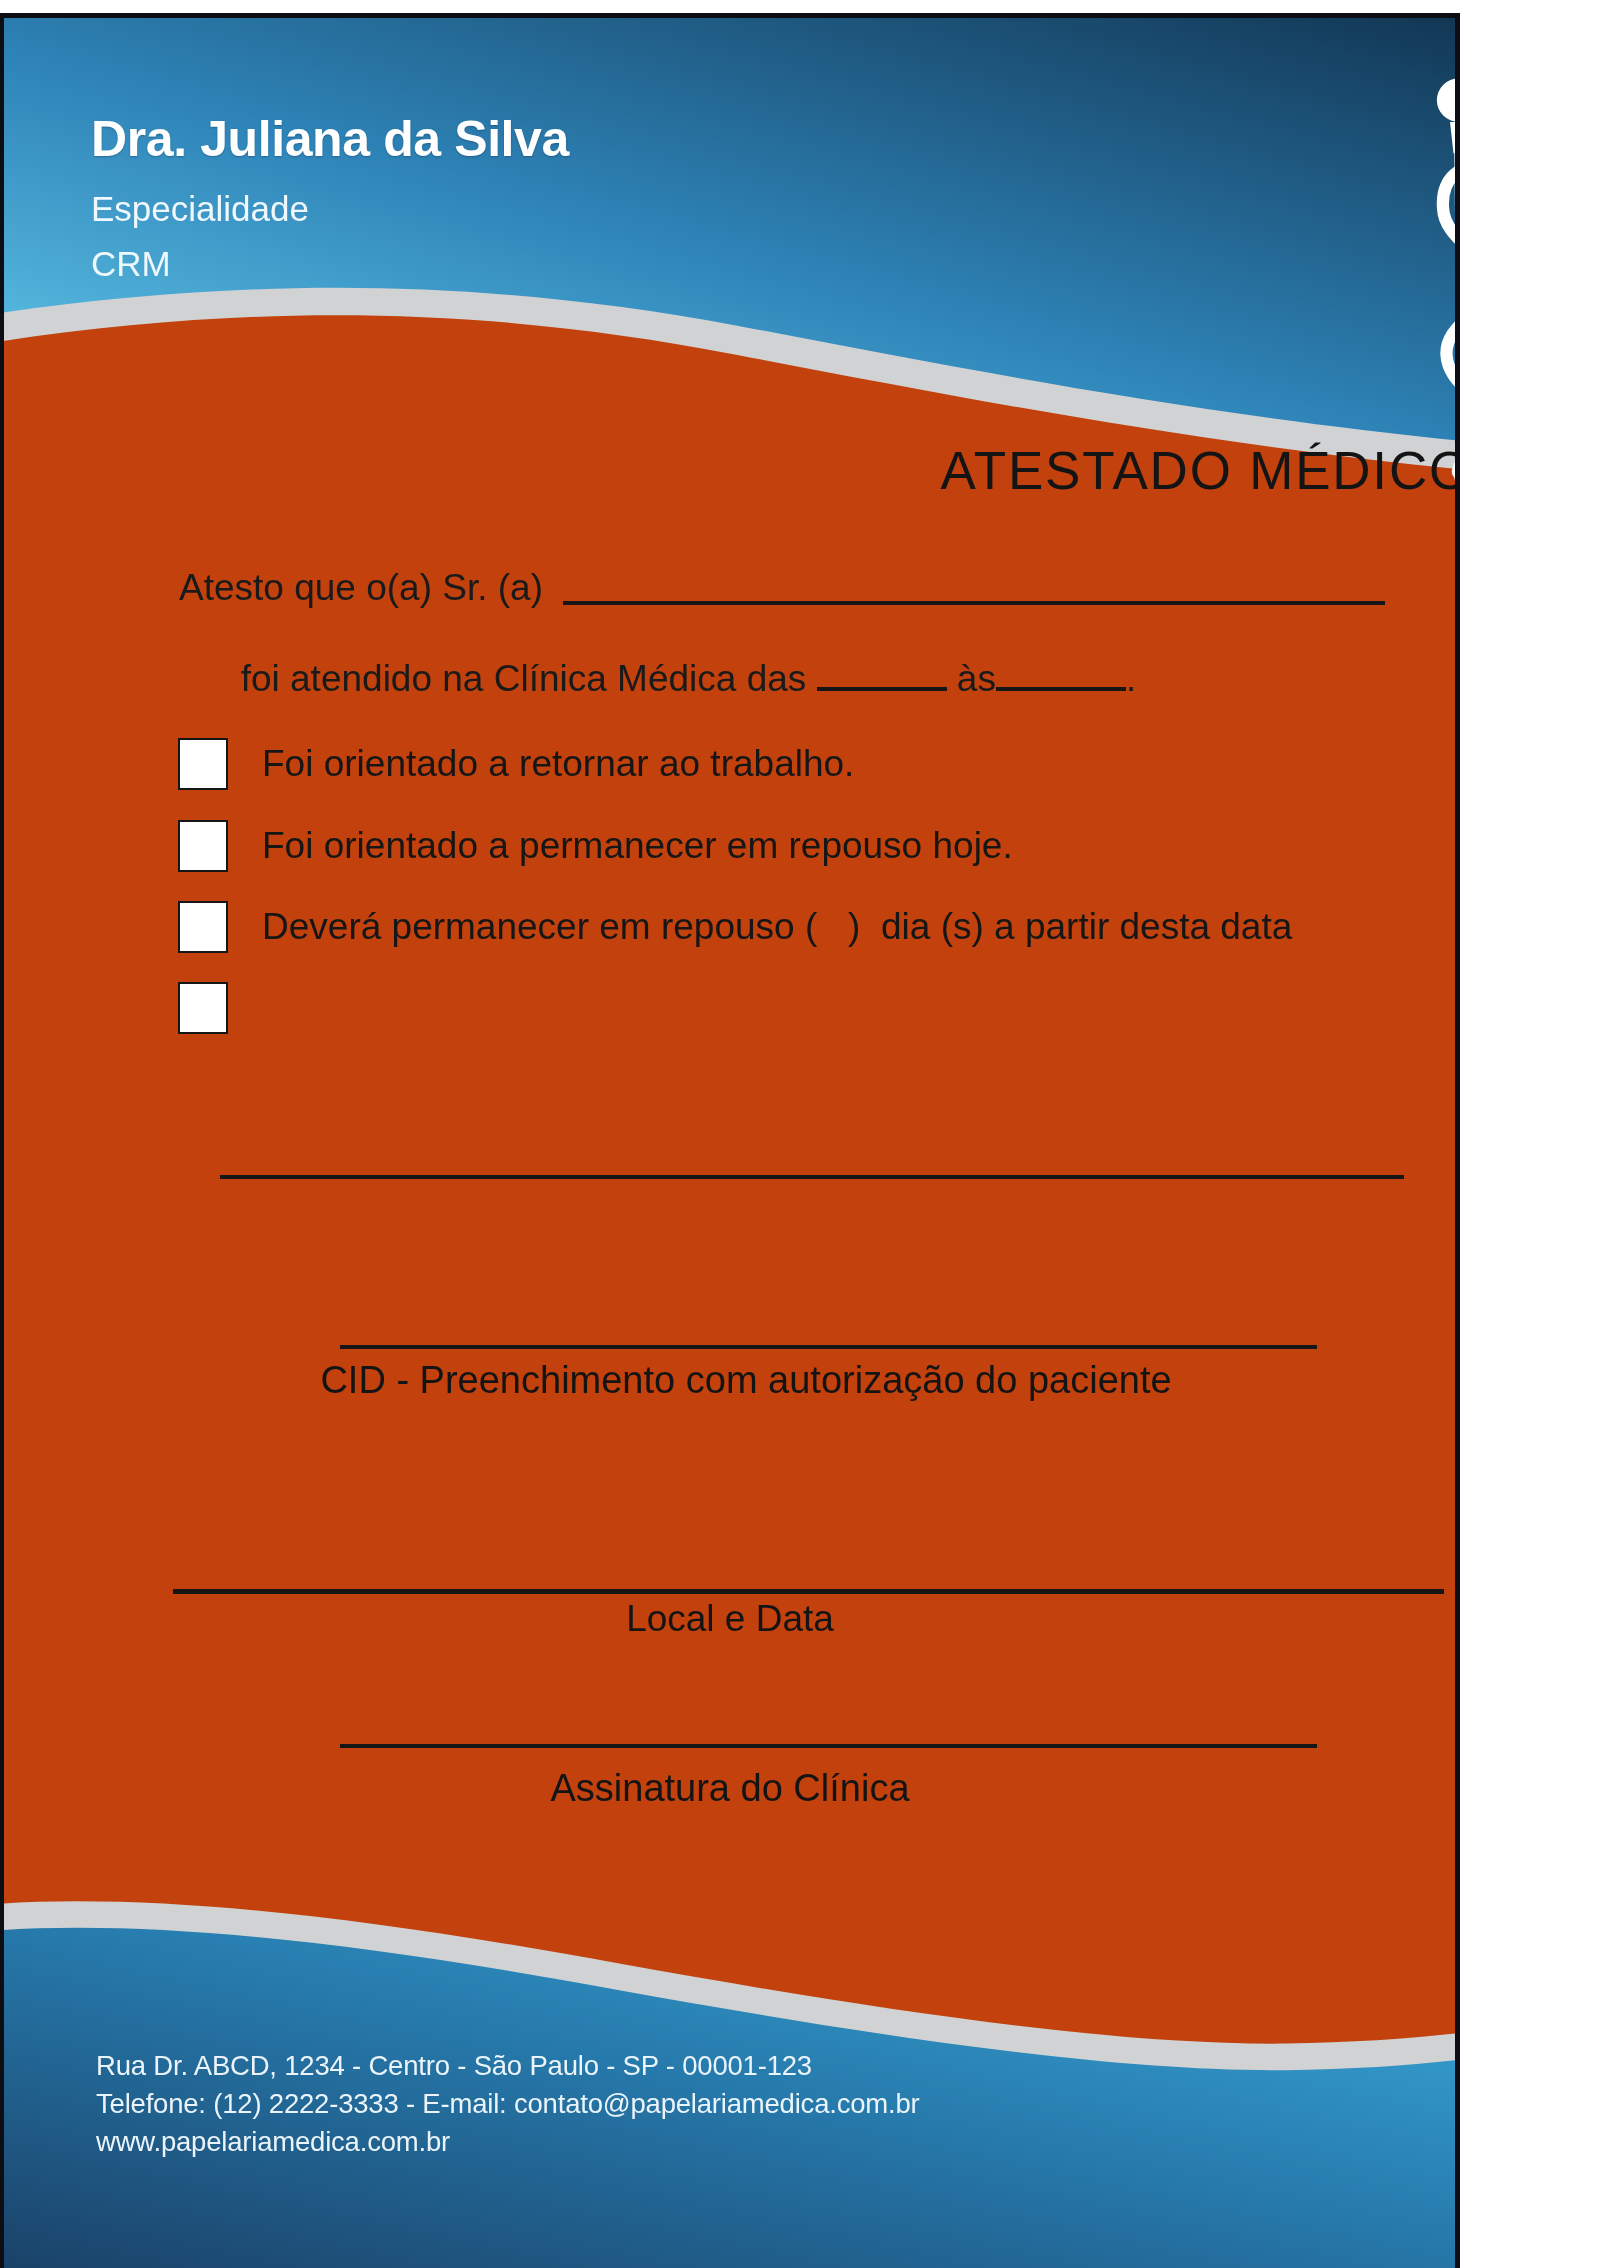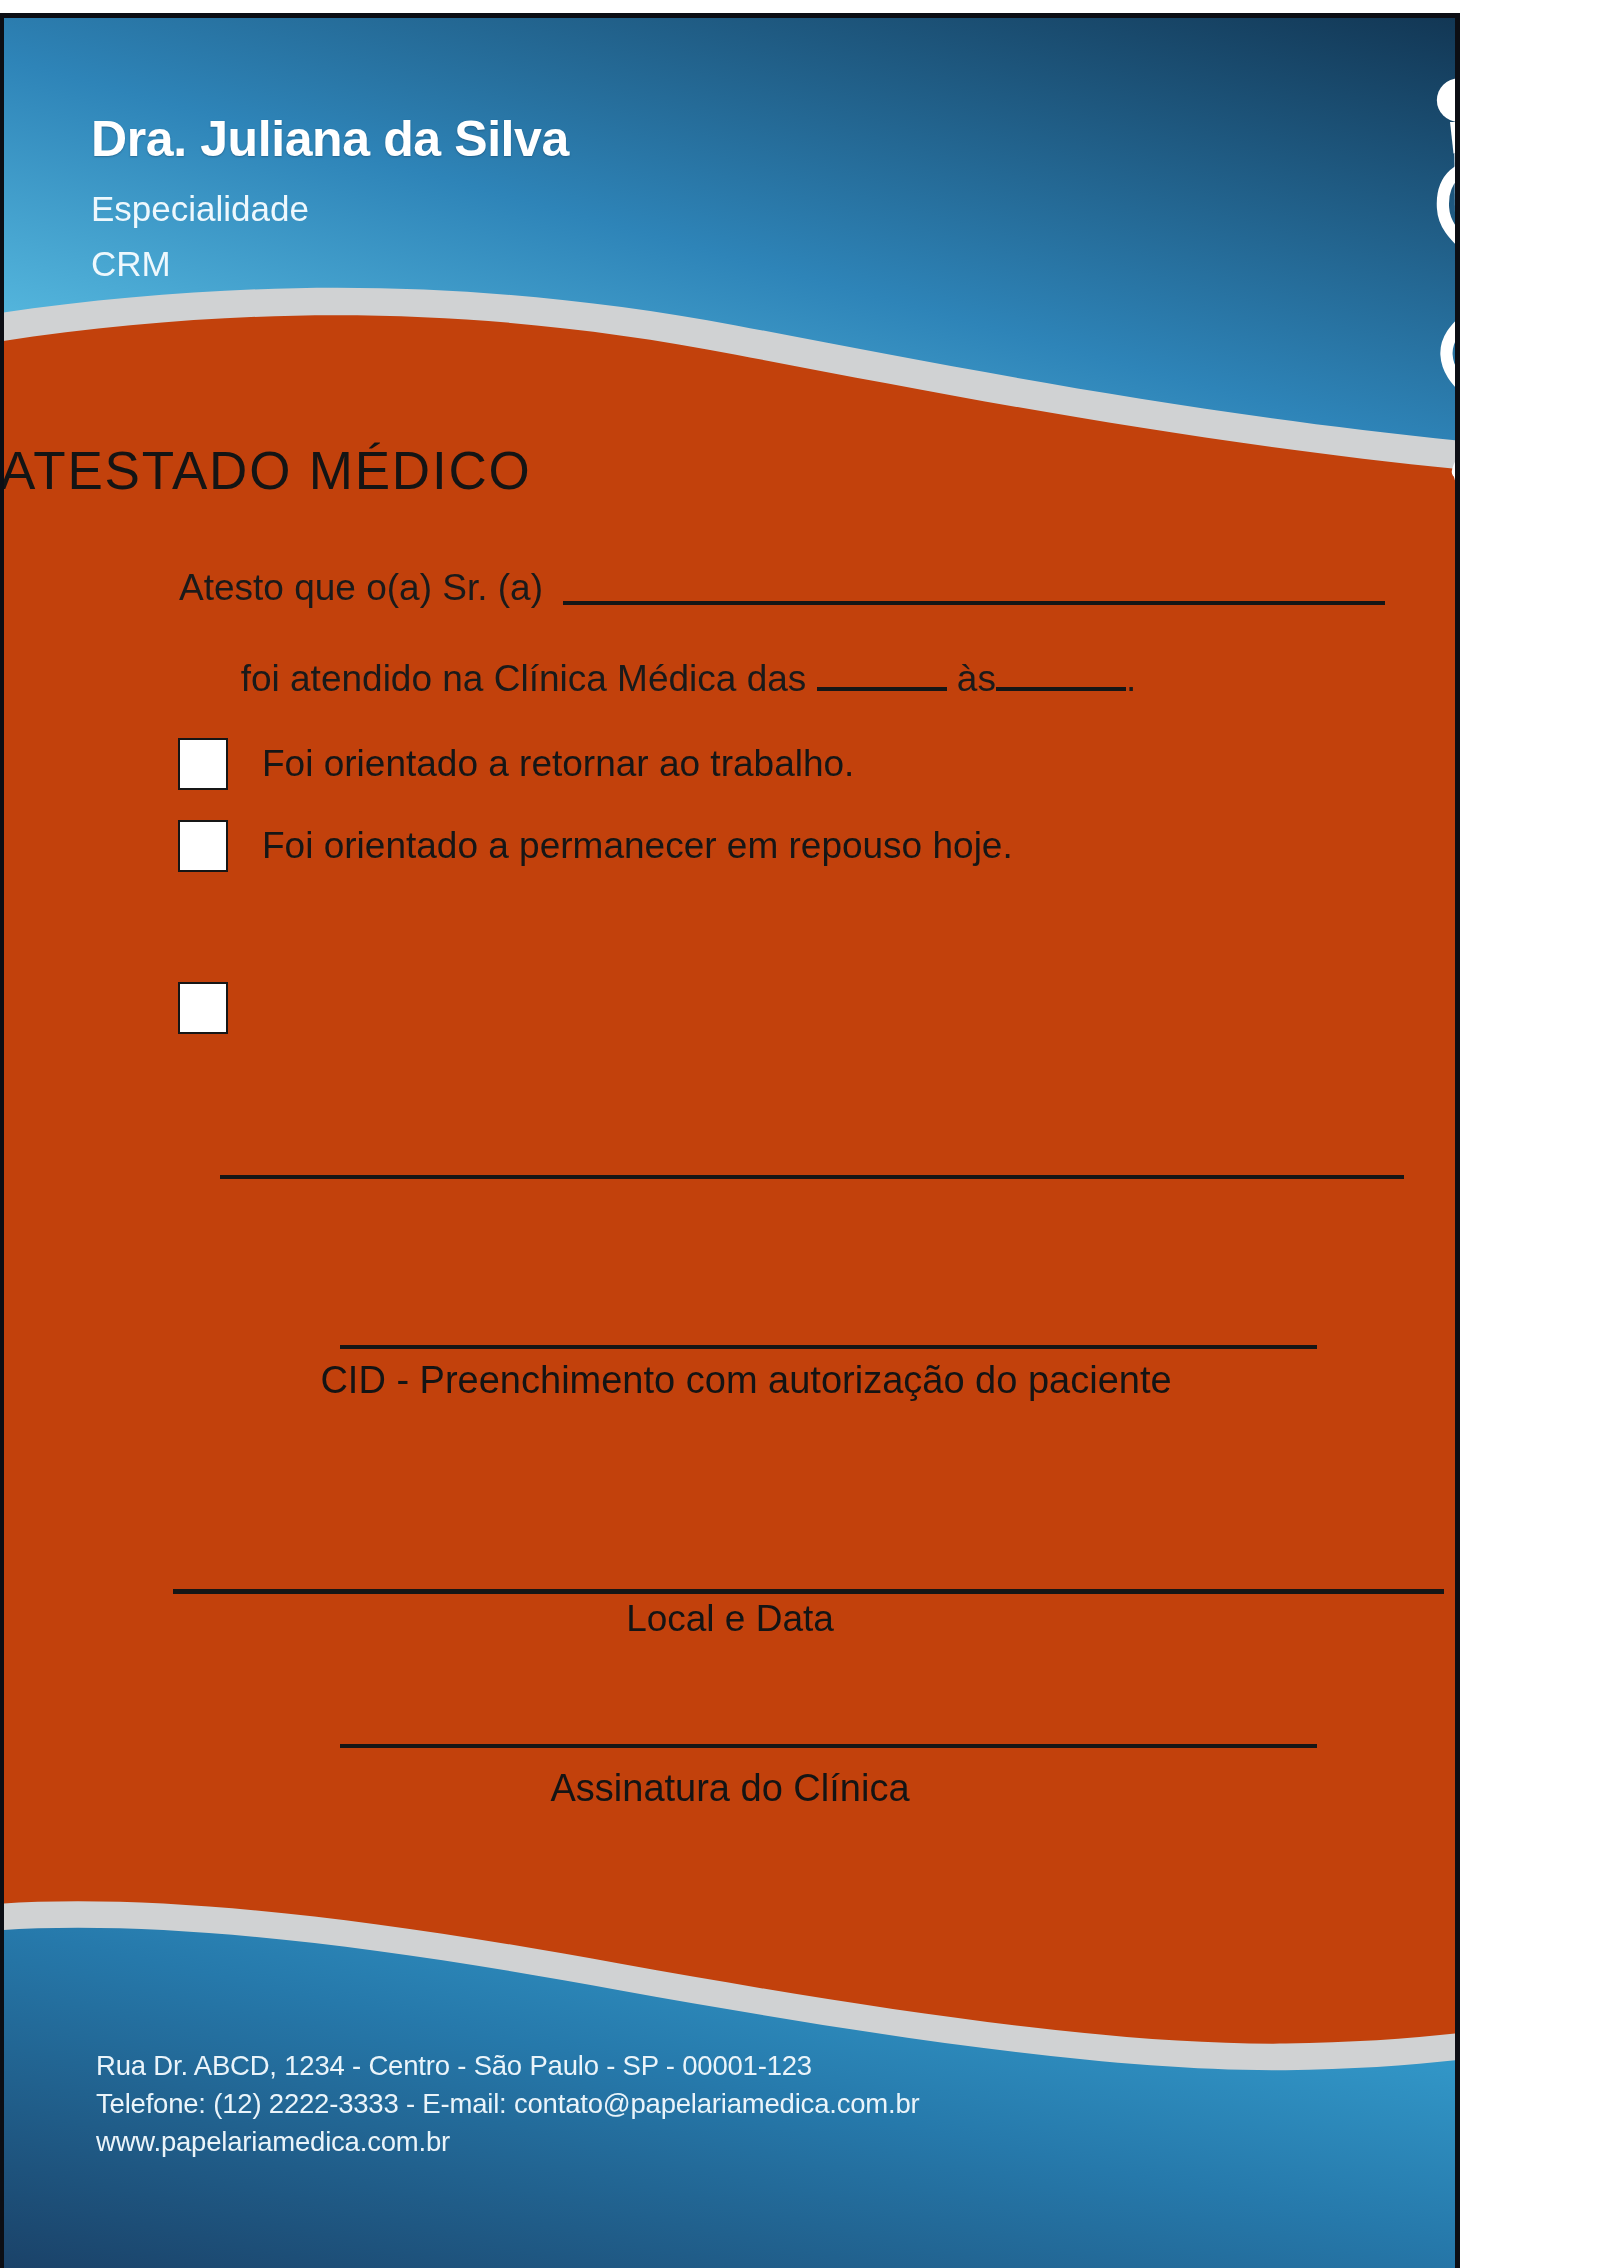--- a/index.html
+++ b/index.html
@@ -21,21 +21,21 @@
   
   .header-svg{position:absolute;top:0;left:0;width:1620px;height:497px;}
   .header-text{position:absolute;left:91px;top:99px;z-index:10;color:#ffffff;}
   .doctor-name{font-size:50px;font-weight:bold;letter-spacing:-0.4px;line-height:1.1;
     text-shadow:0 0.9px 1.8px rgba(10,40,70,.35);}
   .doctor-sub{font-size:35px;font-weight:400;color:#eef8fd;line-height:1.0;margin-top:24px;}
   .doctor-crm{font-size:35px;font-weight:400;color:#eef8fd;line-height:1.0;margin-top:19.5px;}
   .rod-icon{position:absolute;left:1408px;top:60px;width:105px;height:427px;z-index:12;}
 
   
-  .doc-title{position:absolute;left:0;top:427px;width:100%;text-align:left;
+  .doc-title{position:absolute;left:12px;top:427px;width:100%;text-align:right;
     font-size:53px;font-weight:400;letter-spacing:1.8px;color:#141414;z-index:11;}
 
   
   .intro{position:absolute;left:179px;top:546px;width:1206px;font-size:37px;}
   .intro-line1{display:flex;align-items:flex-end;height:50px;gap:16px;}
   .intro-line1 .txt{white-space:pre;}
   .fill-blank{flex:1 1 auto;border-bottom:4.4px solid #161616;margin-bottom:4.4px;margin-left:3.5px;}
   .intro-line2{margin-top:7px;height:50px;white-space:pre;}
   .gap-blank{display:inline-block;width:130px;border-bottom:4.4px solid #161616;}
 
@@ -112,20 +112,24 @@
   </div>
 
   <div class="check-row row1">
     <span class="checkbox"></span>
     <span class="check-label">Foi orientado a retornar ao trabalho.</span>
   </div>
   <div class="check-row row2">
     <span class="checkbox"></span>
     <span class="check-label">Foi orientado a permanecer em repouso hoje.</span>
   </div>
+  <div class="check-row row3">
+    <span class="checkbox"></span>
+    <span class="check-label">Deverá permanecer em repouso (   )  dia (s) a partir desta data</span>
+  </div>
   <div class="check-row row4">
     <span class="checkbox"></span>
   </div>
 
   <div class="rule rule-a"></div>
 
   <div class="rule rule-cid"></div>
   <div class="caption cap-cid">CID - Preenchimento com autorização do paciente</div>
 
   <div class="rule rule-local"></div>

